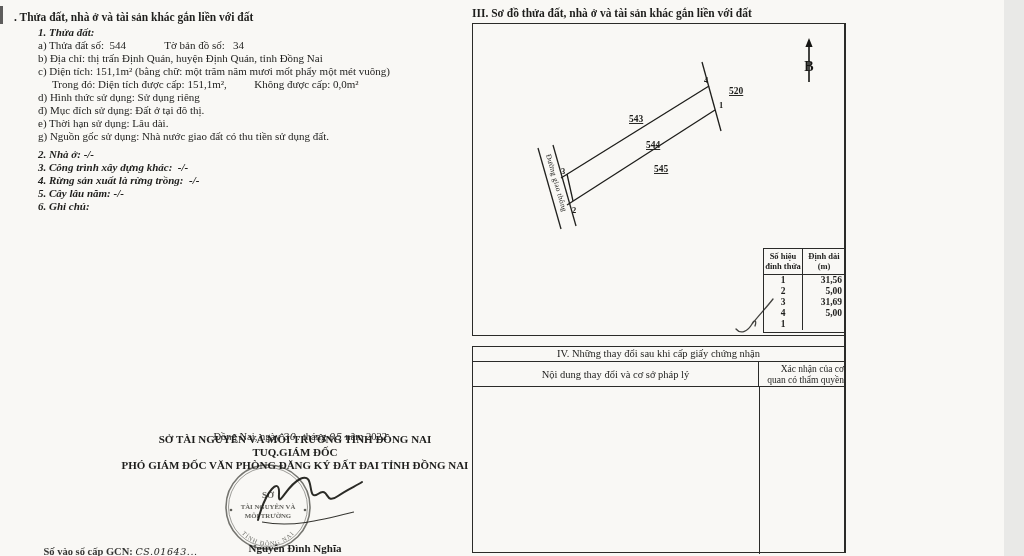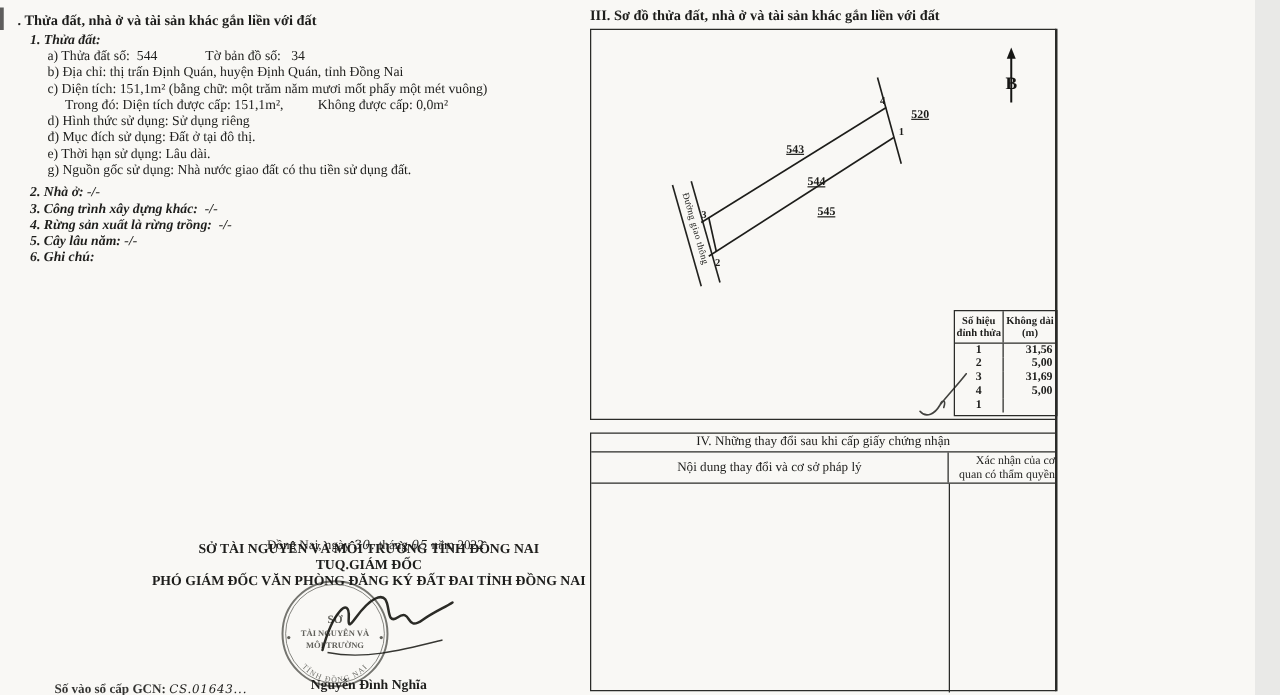--- a/index.html
+++ b/index.html
@@ -1,20 +1,20 @@
 <!DOCTYPE html>
 <html><head>
 <meta charset="utf-8">
 <style>
   html,body{margin:0;padding:0;background:#e9e9e7;}
   .page{position:relative;width:1004px;height:556px;background:#f9f8f5;
         font-family:"Liberation Serif",serif;color:#1e1e1c;overflow:hidden;}
   .t{position:absolute;white-space:pre;font-size:11px;line-height:12px;}
   .b{font-weight:bold;}
-  .bi{font-weight:bold;font-style:italic;}
+  .bi{font-weight:bold;font-style:italic;margin-left:14px;}
   .scan-mark{position:absolute;left:0;top:6px;width:3px;height:18px;background:#2a2a28;opacity:.75;}
   .page-edge{position:absolute;left:844px;top:23px;width:2px;height:530px;background:#2b2b29;}
 
   
   .s3-box{position:absolute;left:472px;top:23px;width:373px;height:313px;
           border:1.6px solid #2b2b28;box-sizing:border-box;}
   .s3-title{position:absolute;left:472px;top:7px;font-size:11.5px;font-weight:bold;white-space:pre;}
 
   
   .vt{position:absolute;left:763px;top:248px;width:83px;height:85px;
@@ -110,21 +110,21 @@
     </svg>
   </div>
 
   <div class="vt">
     <div class="vt-head">
       <div class="vt-hc vt-c1">
         <div>Số hiệu</div>
         <div>đỉnh thửa</div>
       </div>
       <div class="vt-hc vt-c2">
-        <div>Không dài</div>
+        <div>Định dài</div>
         <div>(m)</div>
       </div>
     </div>
     <div class="vt-row">
       <div class="vt-v">1</div>
       <div class="vt-l">31,56</div>
     </div>
     <div class="vt-row">
       <div class="vt-v">2</div>
       <div class="vt-l">5,00</div>

